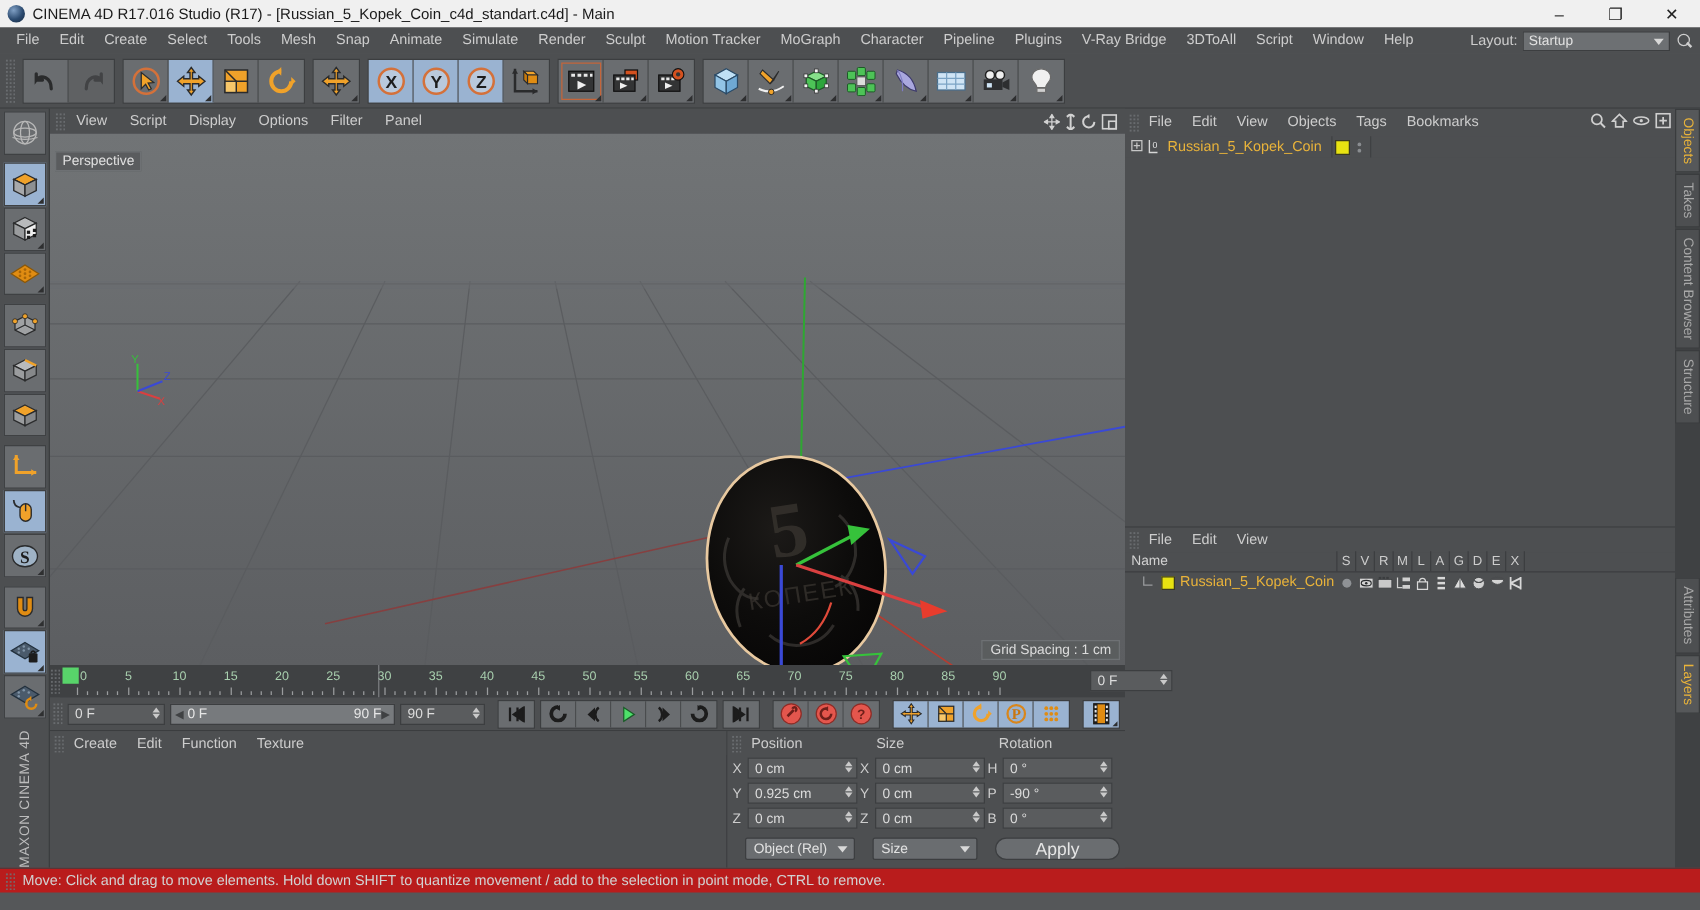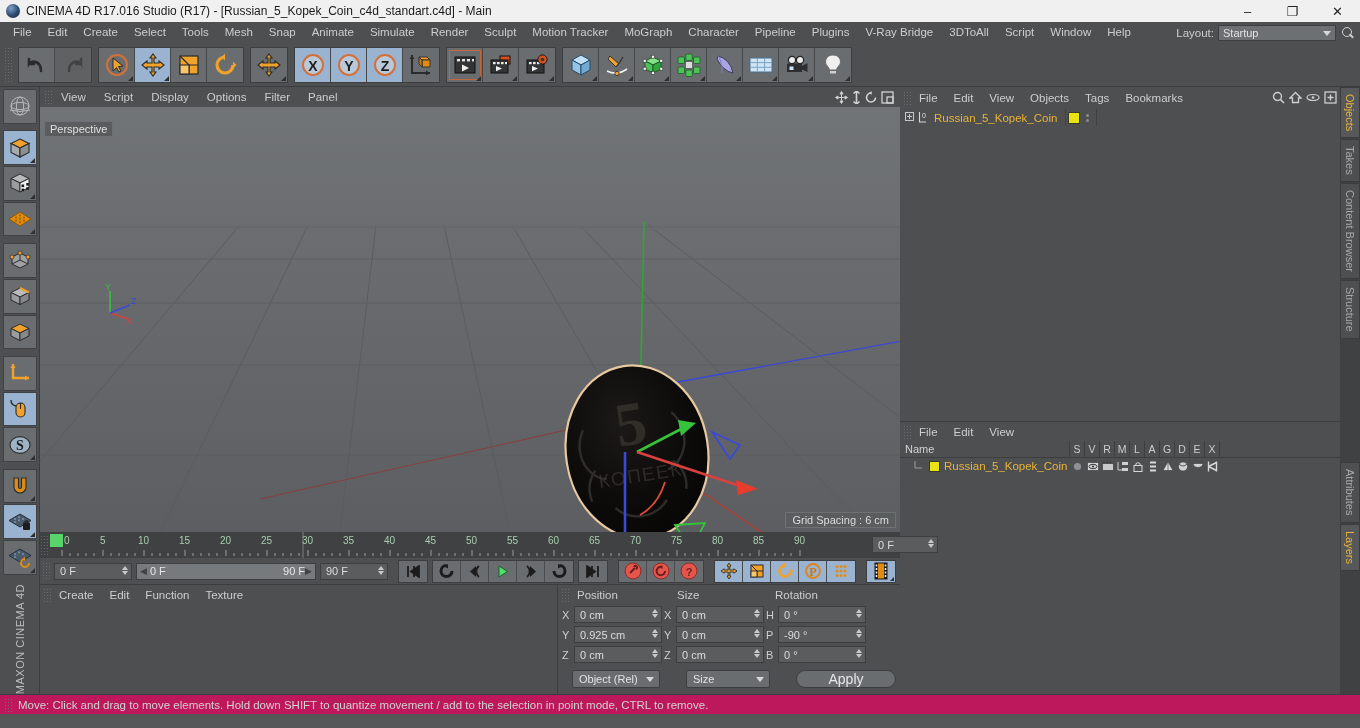--- a/index.html
+++ b/index.html
@@ -126,21 +126,21 @@
     padding:0 1px; margin-top:1px; white-space:nowrap; overflow:hidden; }
 
   .coordmgr { flex:1; background:#4d4f51; }
   .coord-head { height:19px; display:flex; align-items:center; padding-left:3px; }
   .coord-col { font-size:11.5px; color:#cdcdcd; }
   .coord-grid { padding:2px 4px 0 4px; }
   .coord-row { display:flex; align-items:center; gap:2px; margin-bottom:3px; }
   .axlabel { width:10px; font-size:11px; color:#cdcdcd; text-align:left; }
   .field { height:17px; background:#5a5c5e; border:1px solid #3c3e40; display:flex; align-items:center;
     padding:0 13px 0 5px; font-size:11px; color:#dcdcdc; position:relative; }
-  .coord-foot { display:flex; align-items:center; gap:26px; padding:4px 4px 0 14px; }
+  .coord-foot { display:flex; align-items:center; gap:14px; padding:4px 4px 0 14px; }
   .ddown { height:18px; background:#6a6d70; border:1px solid #3c3e40; display:flex; align-items:center;
     padding:0 16px 0 6px; font-size:11px; color:#e2e2e2; position:relative; border-radius:2px; }
   .ddown .caret { position:absolute; right:5px; top:6px; border-left:4px solid transparent;
     border-right:4px solid transparent; border-top:5px solid #d8d8d8; }
   .applybtn { height:18px; width:100px; background:#6a6d70; border:1px solid #3c3e40; border-radius:9px;
     display:flex; align-items:center; justify-content:center; font-size:14px; color:#e6e6e6; }
 
   
   .rightcol { flex:1; display:flex; }
   .rpanels { flex:1; display:flex; flex-direction:column; background:#4d4f51; }
@@ -171,21 +171,21 @@
   .lm-cell { width:15px; display:flex; align-items:center; justify-content:center; }
 
   
   .vtabs { width:20px; background:#3f4143; display:flex; flex-direction:column; align-items:center; }
   .vtab { writing-mode:vertical-rl; font-size:11px; color:#a8a8a8; background:#4d4f51;
     padding:6px 3px; margin-bottom:1px; border:1px solid #3a3c3e; white-space:nowrap; }
   .vtab.on { color:#e9b33a; background:#56585a; }
   .vt-gap { flex:1; }
 
   
-  .statusbar { height:20px; background:#be185d; display:flex; align-items:center; padding-left:4px;
+  .statusbar { height:20px; background:#b91c1c; display:flex; align-items:center; padding-left:4px;
     border-top:1px solid #3b3d3f; }
   .status-txt { font-size:11.5px; color:#d2d2d2; margin-left:6px; white-space:nowrap; }
 </style>
 </head>
 <body>
 
 <div class="app">
 
   <div class="titlebar">
     <div class="tb-logo"></div>
@@ -678,21 +678,21 @@
           <svg width="46" height="46" viewBox="0 0 46 46">
             <path d="M12 34 L12 12" stroke="#36c23b" stroke-width="1.6"></path>
             <path d="M12 34 L30 40" stroke="#d94040" stroke-width="1.6"></path>
             <path d="M12 34 L32 26" stroke="#3a49d6" stroke-width="1.6"></path>
             <text x="7" y="11" font-family="Liberation Sans, sans-serif" font-size="9" fill="#36c23b">Y</text>
             <text x="33" y="25" font-family="Liberation Sans, sans-serif" font-size="9" fill="#3a49d6">Z</text>
             <text x="28" y="45" font-family="Liberation Sans, sans-serif" font-size="9" fill="#d94040">X</text>
           </svg>
         </div>
 
-        <div class="grid-label">Grid Spacing : 6 cm</div>
+        <div class="grid-label">Grid Spacing : 1 cm</div>
       </div>
 
       <div class="tl-ruler">
         <div class="grip"></div>
         <div class="tl-track">
           <svg width="800" height="26" viewBox="0 0 800 26" style="display:block">
             <rect width="800" height="26" fill="#3f4143"></rect>
             <rect x="2" y="2" width="13" height="13" fill="#58d46a"></rect>
             <g stroke="#9a9c9e" stroke-width="1">
               <path d="M14 18 L14 24"></path>

